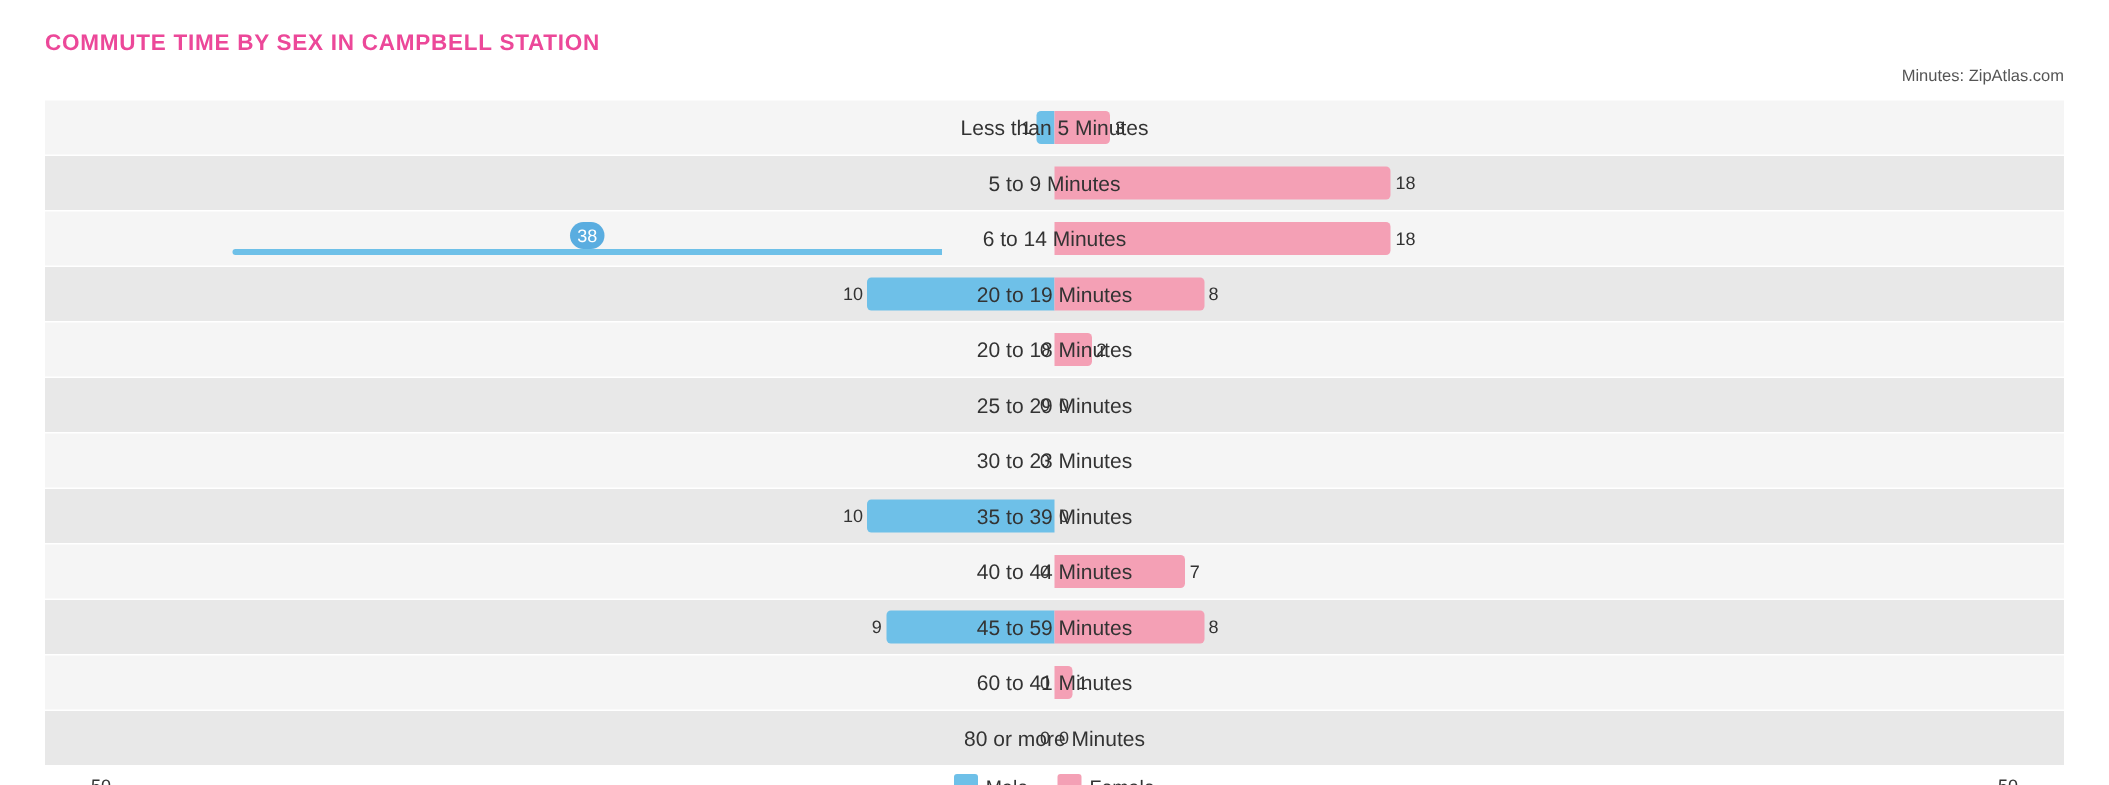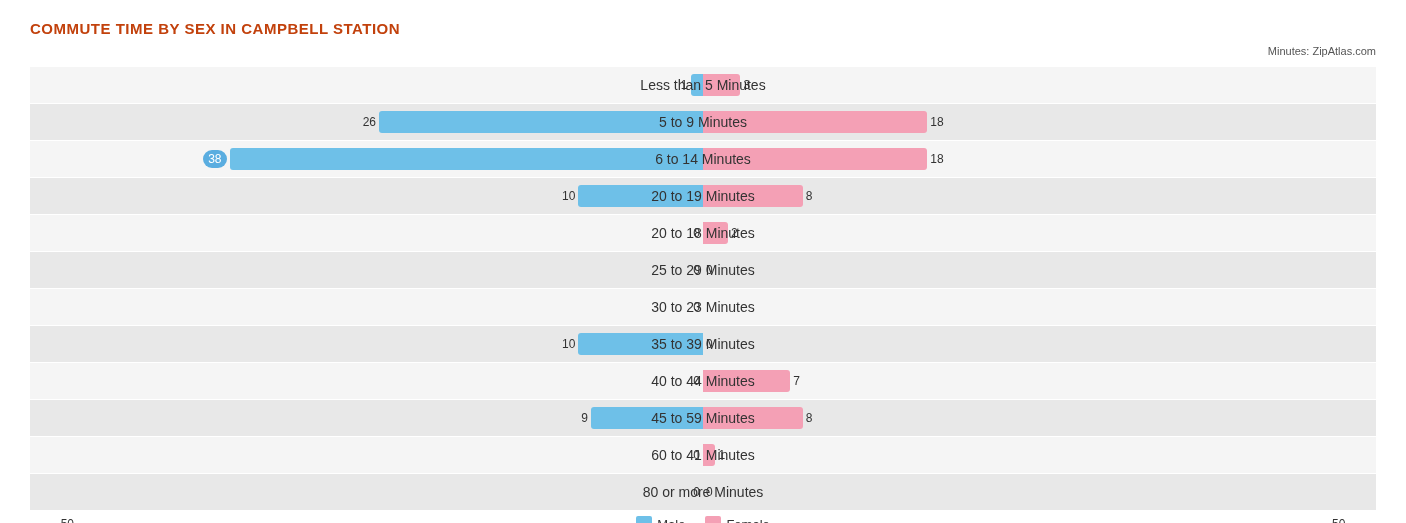--- a/index.html
+++ b/index.html
@@ -7,21 +7,21 @@
       font-family: Arial, sans-serif;
       background: #fff;
       width: 1406px;
       min-height: 523px;
       padding: 20px 30px 30px 30px;
     }
     .chart-title {
       font-size: 15px;
       font-weight: bold;
       text-transform: uppercase;
-      color: #c2410c;
+      color: #ec4899;
       letter-spacing: 0.5px;
       margin-bottom: 8px;
     }
     .source-text {
       font-size: 11px;
       color: #555;
       text-align: right;
       margin-bottom: 10px;
     }
     .chart-area {
@@ -178,36 +178,32 @@
         <div class="bar-right-wrap" style="width: calc(50%);">
           <div class="bar-pink" style="width: 6%;"></div>
           <span class="value-plain">3</span>
         </div>
       </div>
       <div class="label-right"></div>
     </div>
     <div class="row">
       <div class="label-left"></div>
       <div class="bars-container">
-        <div class="bar-left-wrap" style="width: calc(50%);">
-          <span class="value-plain">26</span>
-          <div class="bar-blue" style="width: 52%;"></div>
-        </div>
         <div class="center-label">5 to 9 Minutes</div>
         <div class="bar-right-wrap" style="width: calc(50%);">
           <div class="bar-pink" style="width: 36%;"></div>
           <span class="value-plain">18</span>
         </div>
       </div>
       <div class="label-right"></div>
     </div>
     <div class="row">
       <div class="label-left"></div>
       <div class="bars-container">
-        <div class="bar-left-wrap" style="width: calc(50%);">
+        <div class="bar-left-wrap" style="width: calc(50%); flex-direction: column;">
           <span class="value-badge badge-blue">38</span>
           <div class="bar-blue" style="width: 76%;"></div>
         </div>
         <div class="center-label">6 to 14 Minutes</div>
         <div class="bar-right-wrap" style="width: calc(50%);">
           <div class="bar-pink" style="width: 36%;"></div>
           <span class="value-plain">18</span>
         </div>
       </div>
       <div class="label-right"></div>

